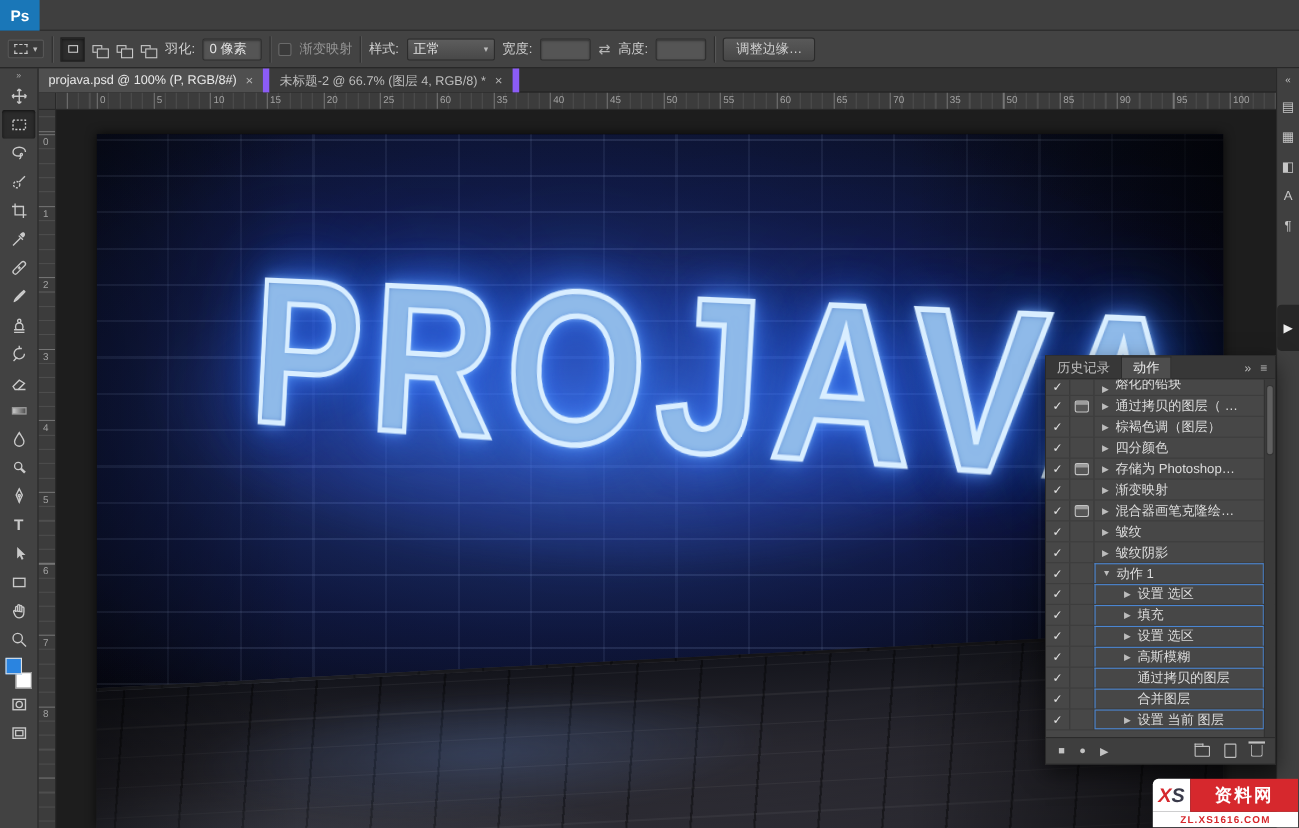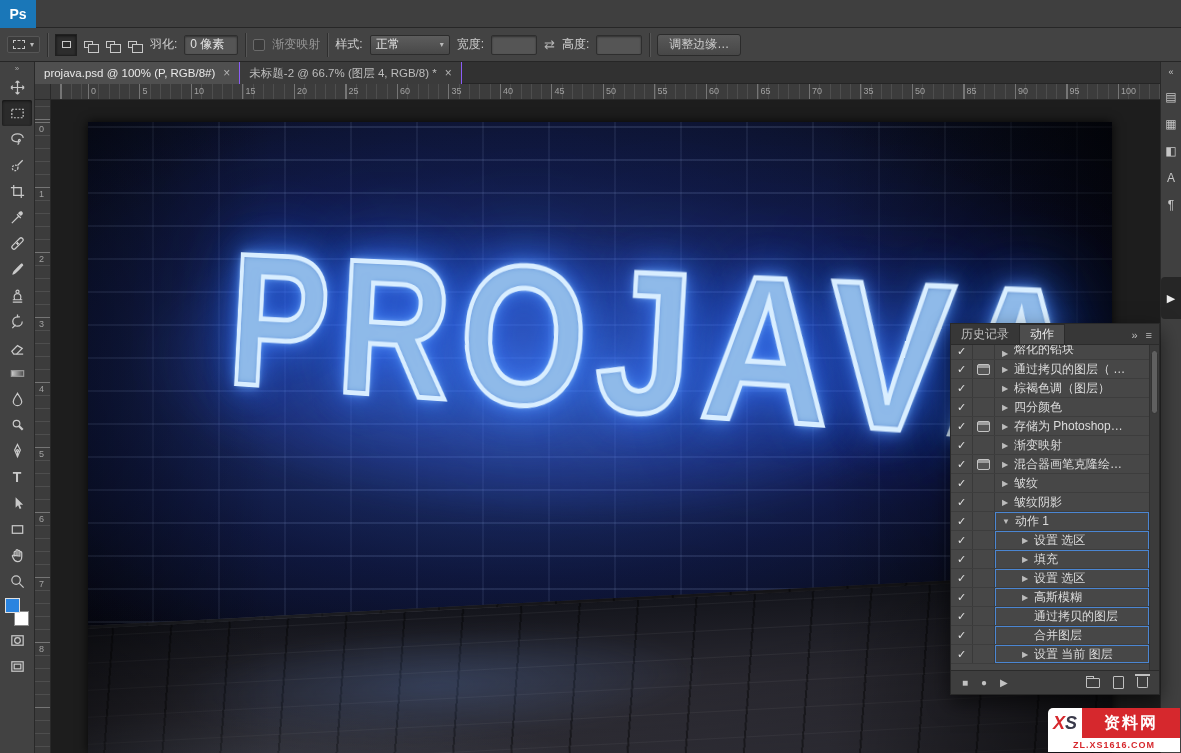--- a/index.html
+++ b/index.html
@@ -41,21 +41,21 @@
               border-radius:2px; display:flex; align-items:center; justify-content:space-between;
               padding:0 5px; color:#e4e4e4; }
   .swap { color:#b5b5b5; font-size:13px; }
   .btn-refine { height:22px; padding:0 11px; border:1px solid #2b2b2b; border-radius:3px;
                 background:linear-gradient(#595959,#474747); color:#cfcfcf; display:flex; align-items:center; }
 
   
   .tabbar { position:absolute; left:35px; top:62px; right:21px; height:22px; background:#313131;
             border-bottom:1px solid #252525; display:flex; z-index:8; }
   .tab { height:22px; display:flex; align-items:center; padding:0 9px; font-size:11.5px;
-         border-right:1px solid #8b5cf6; white-space:nowrap; }
+         border-right:6px solid #8b5cf6; white-space:nowrap; }
   .tab.active { background:#4f4f4f; color:#e9e9e9; }
   .tab.inactive { background:#3b3b3b; color:#bdbdbd; }
   .tab-close { margin-left:8px; color:#b3b3b3; font-size:12px; }
 
   
   .toolbar { position:absolute; left:0; top:62px; width:35px; bottom:0; background:#424242;
              border-right:1px solid #292929; display:flex; flex-direction:column; align-items:center;
              padding-top:1px; z-index:9; }
   .tb-chevron { font-size:8px; color:#a8a8a8; height:11px; line-height:11px; }
   .tool { width:30px; height:26px; display:flex; align-items:center; justify-content:center; border-radius:2px; }

